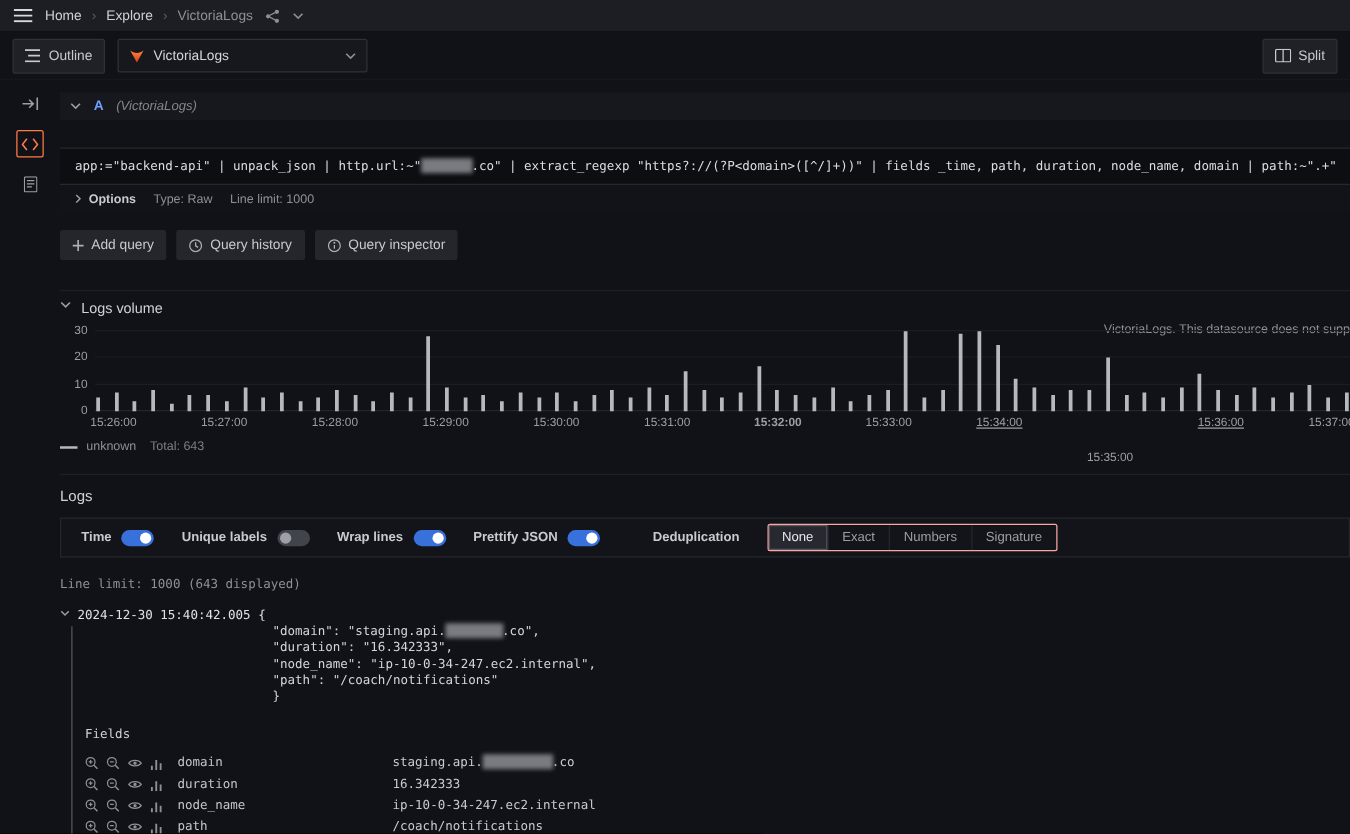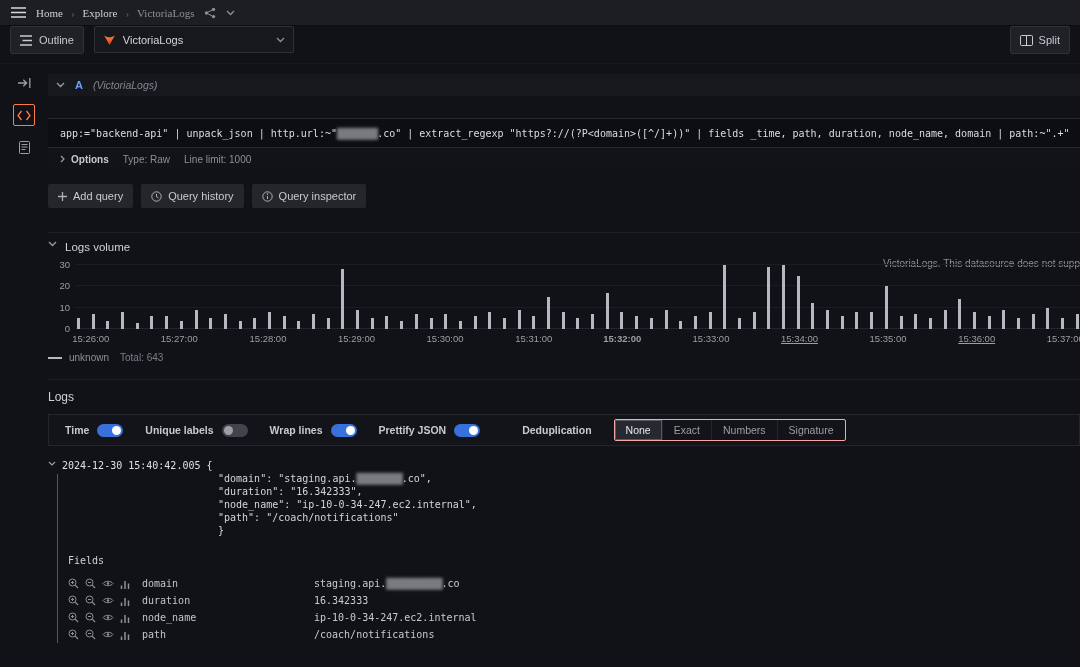--- a/index.html
+++ b/index.html
@@ -4,28 +4,28 @@
 <style>
   html,body{margin:0;padding:0;background:#000;}
   .screen{width:1080px;height:667px;overflow:hidden;position:relative;background:#111217;
           font-family:"Liberation Sans","DejaVu Sans",sans-serif;color:#c9cad0;}
   svg{display:block;}
 
   
   .navbar{height:26px;background:#1d1e23;display:flex;align-items:center;padding:0 11px;gap:10px;
           border-bottom:1px solid #0c0d10;box-sizing:border-box;}
   .hamburger{color:#d8d9dd;display:flex;}
-  .crumbs{display:flex;align-items:center;gap:8px;font-size:11px;font-family:Liberation Serif, serif;}
+  .crumbs{display:flex;align-items:center;gap:8px;font-size:11px;}
   .crumb{color:#cfd0d5;cursor:pointer;}
   .crumb.dim{color:#8e9096;}
   .crumb-sep{color:#5c5f66;}
   .nav-icon{color:#8e9096;display:flex;cursor:pointer;}
 
   
-  .toolbar{height:38px;display:flex;padding:0 10px;gap:10px;
+  .toolbar{height:38px;display:flex;align-items:center;padding:0 10px;gap:10px;
            border-bottom:1px solid #17181d;box-sizing:border-box;}
   .btn{display:inline-flex;align-items:center;gap:6px;height:26px;padding:0 9px;background:#1f2127;
        border:1px solid #2f3137;border-radius:2px;font-size:11px;color:#c9cad0;cursor:pointer;white-space:nowrap;}
   .ds-picker{display:flex;align-items:center;gap:7px;width:200px;height:27px;background:#16181d;
              border:1px solid #2f3137;border-radius:2px;padding:0 8px;box-sizing:border-box;font-size:11px;
              color:#d5d6da;cursor:pointer;}
   .ds-caret{margin-left:auto;color:#8e9096;display:flex;}
   .toolbar-spacer{flex:1;}
 
   
@@ -370,21 +370,21 @@
         <div class="x-axis">
             <span class="x-label" style="left: 1.47%;">15:26:00</span>
             <span class="x-label" style="left: 10.29%;">15:27:00</span>
             <span class="x-label" style="left: 19.12%;">15:28:00</span>
             <span class="x-label" style="left: 27.94%;">15:29:00</span>
             <span class="x-label" style="left: 36.76%;">15:30:00</span>
             <span class="x-label" style="left: 45.59%;">15:31:00</span>
             <span class="x-label" style="left: 54.41%; font-weight: bold;">15:32:00</span>
             <span class="x-label" style="left: 63.24%;">15:33:00</span>
             <span class="x-label" style="left: 72.06%; text-decoration: underline;">15:34:00</span>
-            <span class="x-label" style="left: 80.88%;">15:35:00</span>
+            <span class="x-label" style="left: 80.88%; margin-top: 28px;">15:35:00</span>
             <span class="x-label" style="left: 89.71%; text-decoration: underline;">15:36:00</span>
             <span class="x-label" style="left: 98.53%;">15:37:00</span>
           </div>
         <div class="legend">
           <span class="legend-dash"></span>
           <span>unknown</span>
           <span class="legend-total">Total: 643</span>
         </div>
       </div>
     </div>
@@ -421,20 +421,21 @@
           </span>
         <span class="dedup-label">Deduplication</span>
         <span class="radio-group">
             <span class="radio-option selected">None</span>
             <span class="radio-option">Exact</span>
             <span class="radio-option">Numbers</span>
             <span class="radio-option">Signature</span>
           </span>
       </div>
 
+      <div class="line-limit">Line limit: 1000 (643 displayed)</div>
 
       <div class="log-entry">
         <span class="entry-chevron">
           <svg width="8" height="5" viewBox="0 0 8 5">
               <path d="M1 1l3 3 3-3" stroke="currentColor" stroke-width="1.2" fill="none"></path>
             </svg>
         </span>
         <span class="level-line"></span>
         <div class="ts-line"><span>2024-12-30 15:40:42.005</span> <span>{</span></div>
         <div class="json-block">

